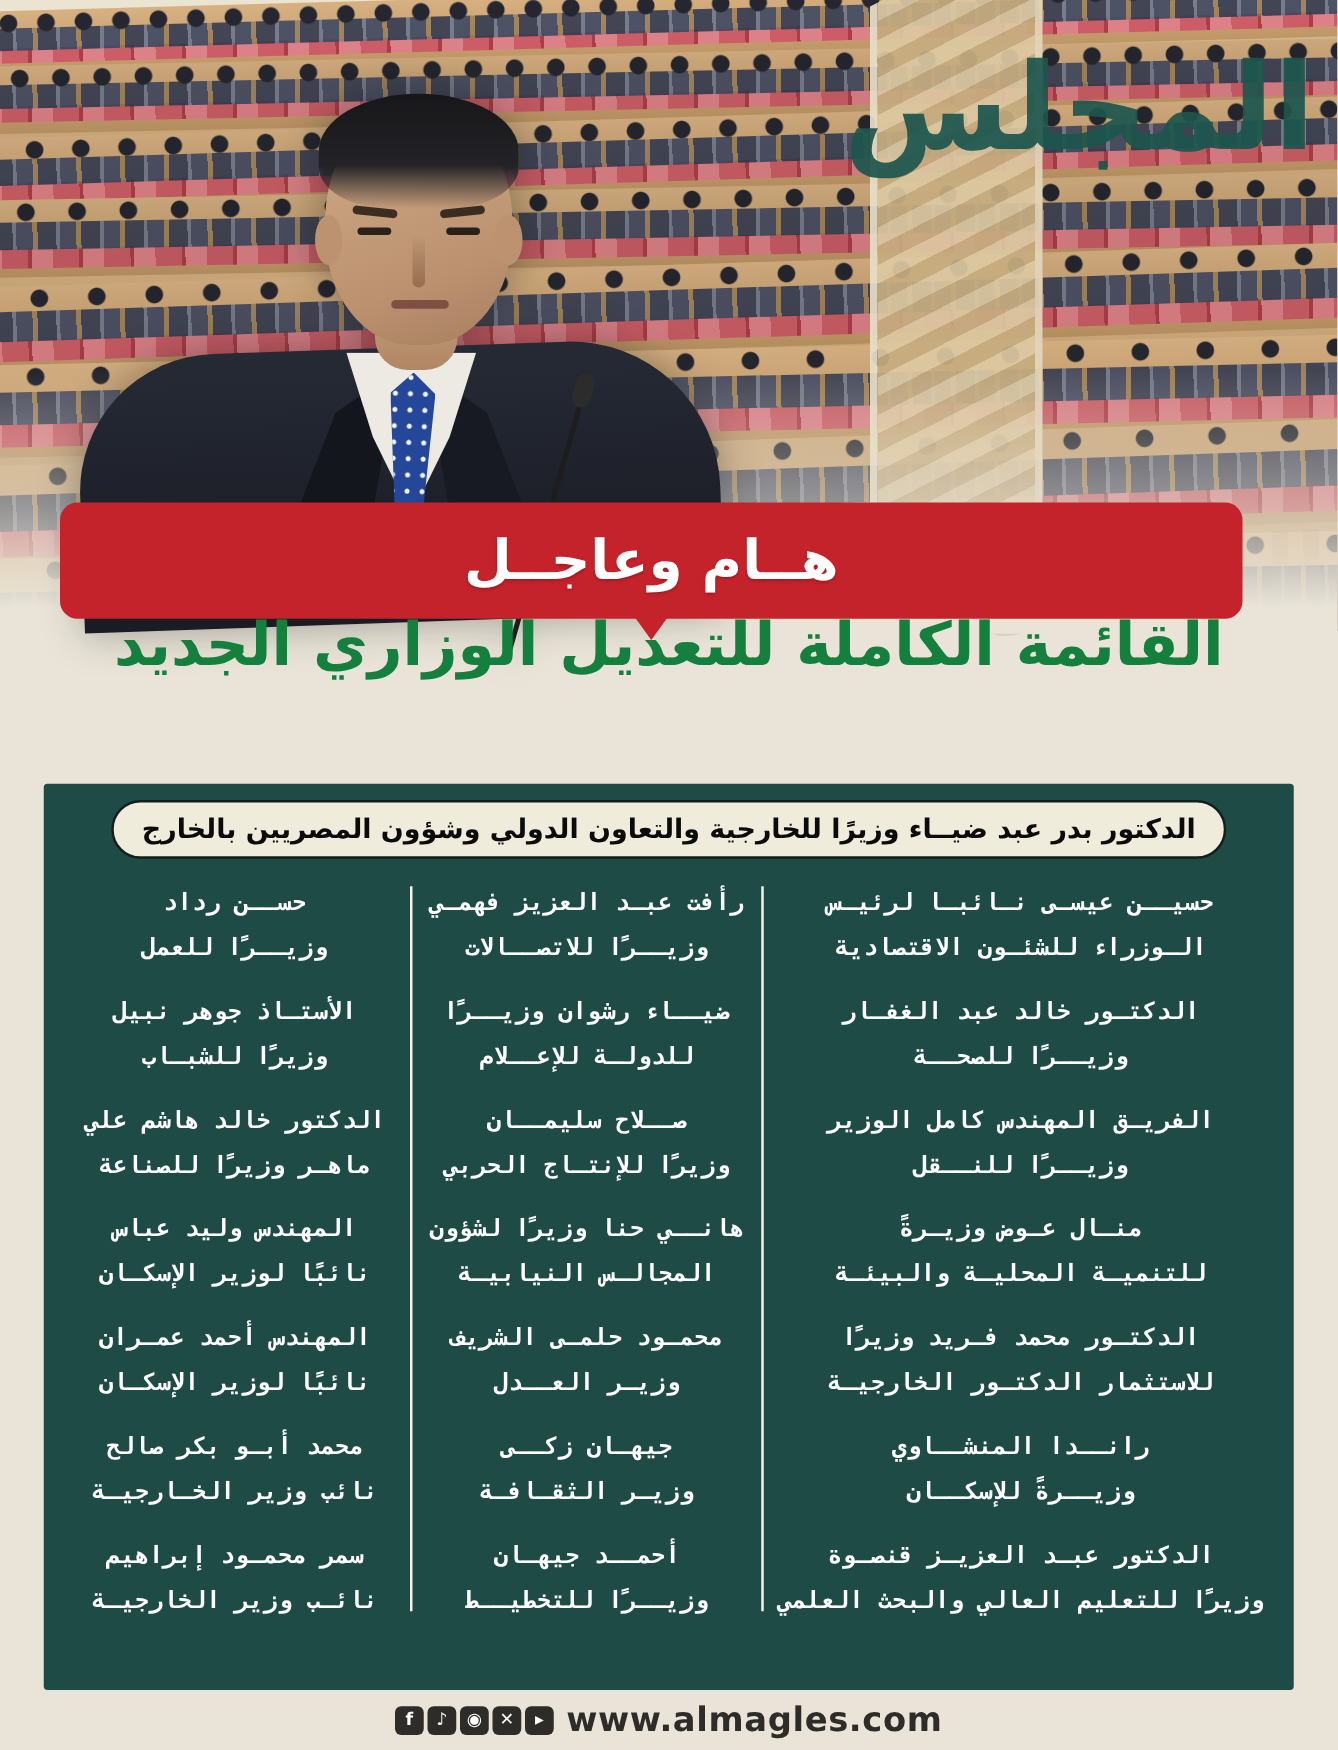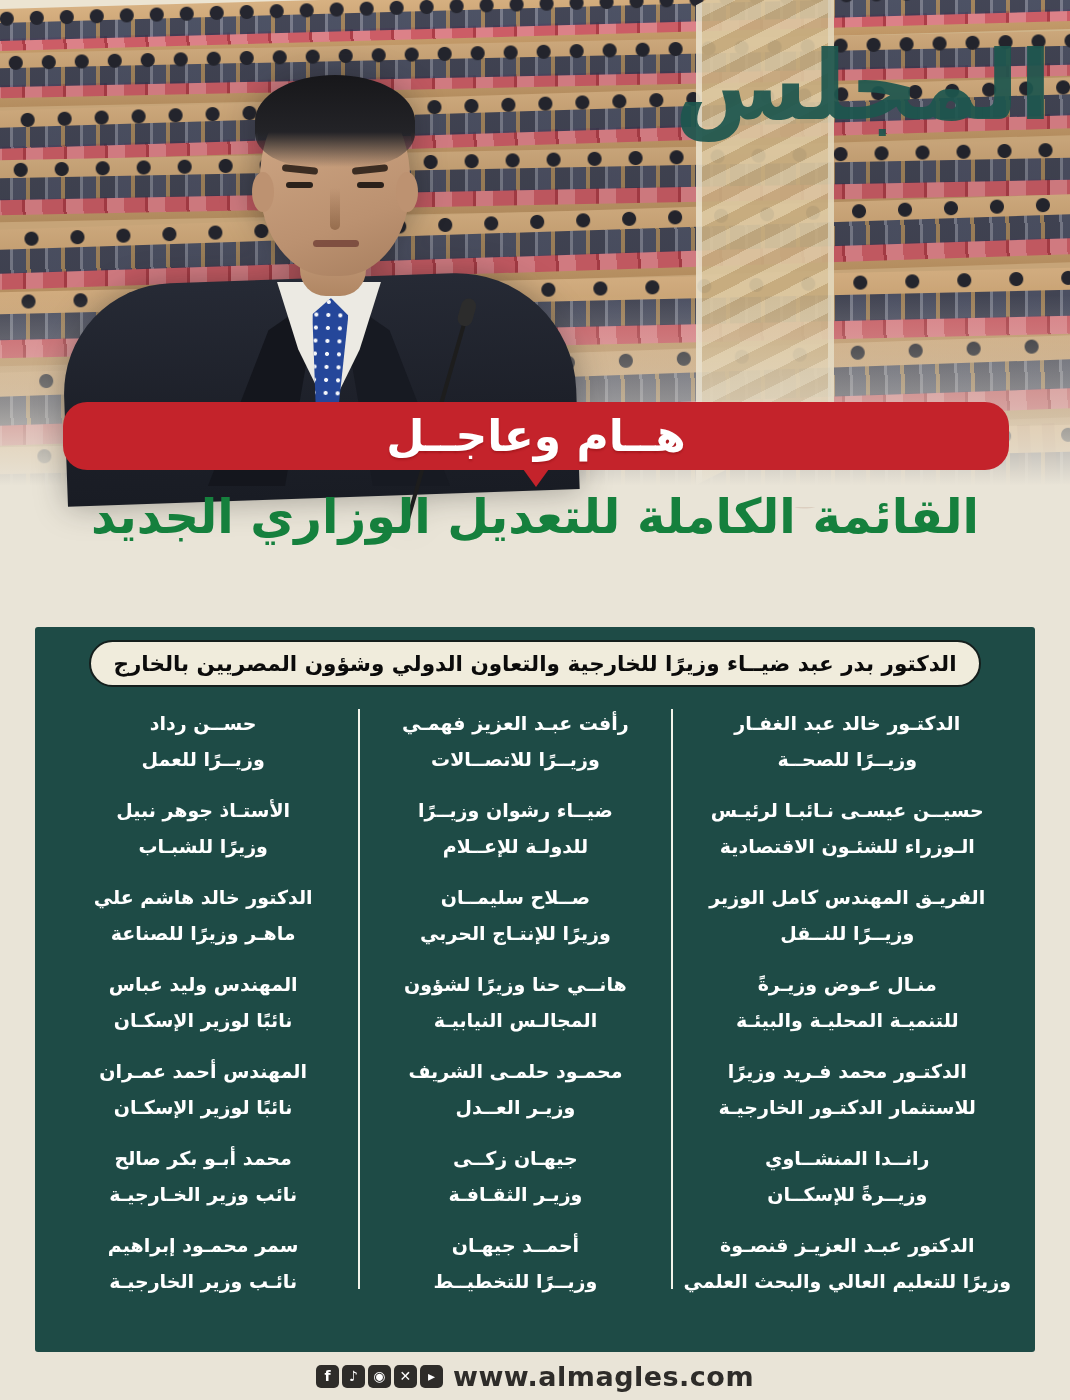--- a/index.html
+++ b/index.html
@@ -78,39 +78,39 @@
   .fade { position:absolute; left:0; top:295px; width:1070px; height:212px; z-index:3;
           background:linear-gradient(to bottom, rgba(233,228,215,0) 0%, rgba(233,228,215,.5) 52%, #e9e4d7 90%); }
 
   
   .logo { position:absolute; top:38px; right:18px; z-index:5; color:#1d564e; font-weight:800;
           font-size:96px; line-height:1; letter-spacing:-4px; opacity:.92; }
   .logo-watermark { position:absolute; top:424px; right:8px; z-index:2; color:#9c6450; font-weight:800;
           font-size:72px; line-height:1; opacity:.16; transform:rotate(-3deg); }
 
   
-  .banner { position:absolute; left:63px; top:402px; width:946px; height:68px; z-index:6;
-            background:#c4232b; border-radius:24px; display:flex; align-items:center; justify-content:center; }
+  .banner { position:absolute; left:48px; top:402px; width:946px; height:93px; z-index:6;
+            background:#c4232b; border-radius:14px; display:flex; align-items:center; justify-content:center; }
   .banner-label { color:#fff; font-weight:800; font-size:44px; line-height:1; direction:rtl;
                   text-shadow:0 2px 2px rgba(120,10,10,.35); }
   .banner-pointer { position:absolute; left:50%; bottom:-17px; transform:translateX(-50%);
             width:0; height:0; border:13px solid rgba(0,0,0,0); border-top:18px solid #c4232b; border-bottom:0; }
 
   
   .title { position:absolute; top:488px; left:0; width:1070px; z-index:6; text-align:center;
            direction:rtl; color:#15803d; font-weight:800; font-size:48px; }
 
   
   .panel { position:absolute; left:35px; top:627px; width:1000px; height:725px; z-index:6;
            background:#1e4b46; border-radius:3px; padding-top:13px; }
   .pill { margin:0 auto; width:fit-content; max-width:920px; height:47px; line-height:43px;
           background:#f0ecdc; border:2px solid #141f1d; border-radius:30px; padding:0 22px;
           direction:rtl; white-space:nowrap; color:#0b0b0b; font-weight:800; font-size:21.5px; text-align:center; }
   .cols { direction:rtl; display:flex; align-items:stretch; padding:14px 12px 0 12px; height:650px; }
-  .col { position:relative; flex:1 1 0; padding:4px 12px 0 12px; }
+  .col { position:relative; flex:1 1 0; padding:4px 12px 0 12px;font-family:Liberation Mono, monospace; }
   .col + .col::after { content:""; position:absolute; inset-inline-start:-1px; top:8px; bottom:48px;
           width:2px; background:#f3f3ea; }
   .entry { margin-bottom:15px; text-align:center; }
   .entry .l1, .entry .l2 { color:#ffffff; font-weight:700; font-size:19px; line-height:36px;
           direction:rtl; white-space:nowrap; }
 
   
   .footer { position:absolute; left:0; top:1356px; width:1070px; height:40px; z-index:6;
             display:flex; align-items:center; justify-content:center; gap:4px; }
   .social { display:flex; gap:3px; align-items:center; }
@@ -166,26 +166,26 @@
   </div>
 
   <div class="title">القائمة الكاملة للتعديل الوزاري الجديد</div>
 
   <div class="panel">
     <div class="pill">الدكتور بدر عبد ضيــاء وزيرًا للخارجية والتعاون الدولي وشؤون المصريين بالخارج</div>
     <div class="cols">
 
       <div class="col">
         <div class="entry">
+          <div class="l1">حسيــن عيسـى نـائبـا لرئيـس</div>
+          <div class="l2">الـوزراء للشئـون الاقتصادية</div>
+        </div>
+        <div class="entry">
           <div class="l1">الدكتـور خالد عبد الغفـار</div>
           <div class="l2">وزيــرًا للصحــة</div>
-        </div>
-        <div class="entry">
-          <div class="l1">حسيــن عيسـى نـائبـا لرئيـس</div>
-          <div class="l2">الـوزراء للشئـون الاقتصادية</div>
         </div>
         <div class="entry">
           <div class="l1">الفريـق المهندس كامل الوزير</div>
           <div class="l2">وزيــرًا للنــقل</div>
         </div>
         <div class="entry">
           <div class="l1">منـال عـوض وزيـرةً</div>
           <div class="l2">للتنميـة المحليـة والبيئـة</div>
         </div>
         <div class="entry">

